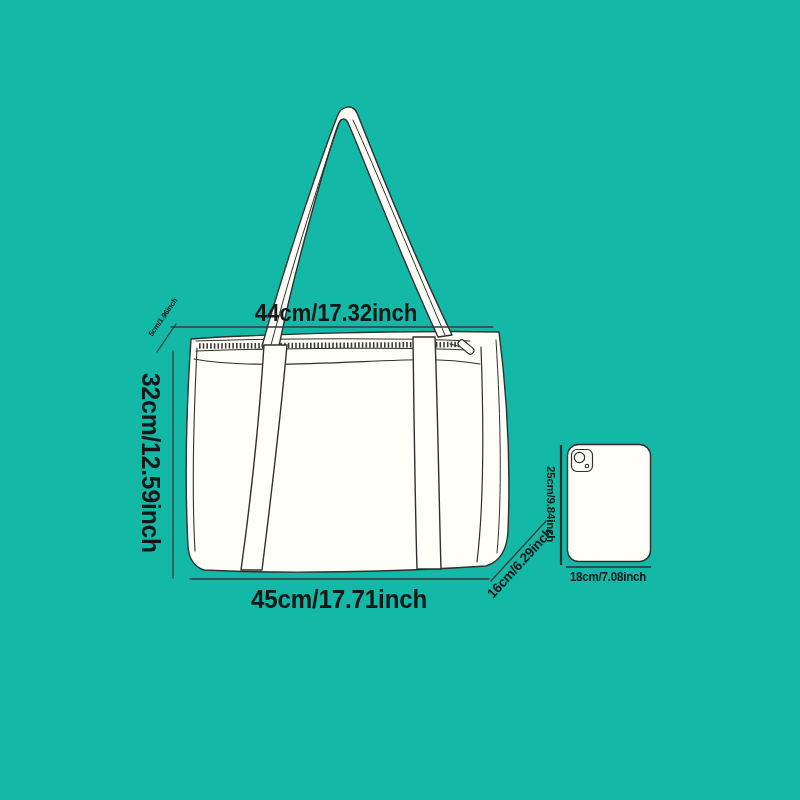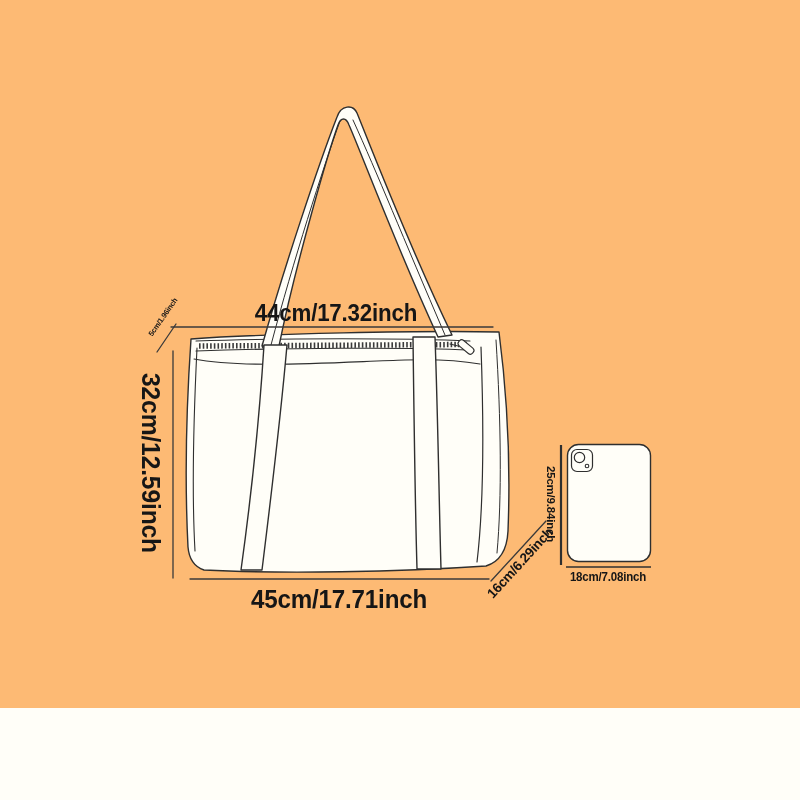--- a/index.html
+++ b/index.html
@@ -3,22 +3,22 @@
 <meta charset="utf-8">
 <style>
   html, body { margin: 0; padding: 0; }
   body {
     font-family: "Liberation Sans", sans-serif;
     background: #fffef8;
   }
   .canvas {
     position: relative;
     width: 800px;
-    height: 708px;
-    background: #fdba74;
+    height: 800px;
+    background: #14b8a6;
     overflow: hidden;
   }
   .art {
     position: absolute;
     inset: 0;
   }
   .dim-label {
     position: absolute;
     white-space: nowrap;
     color: #161616;

